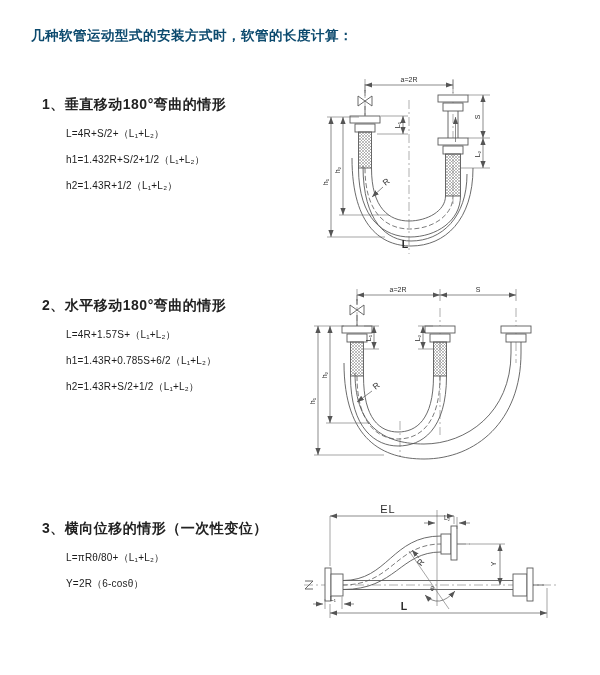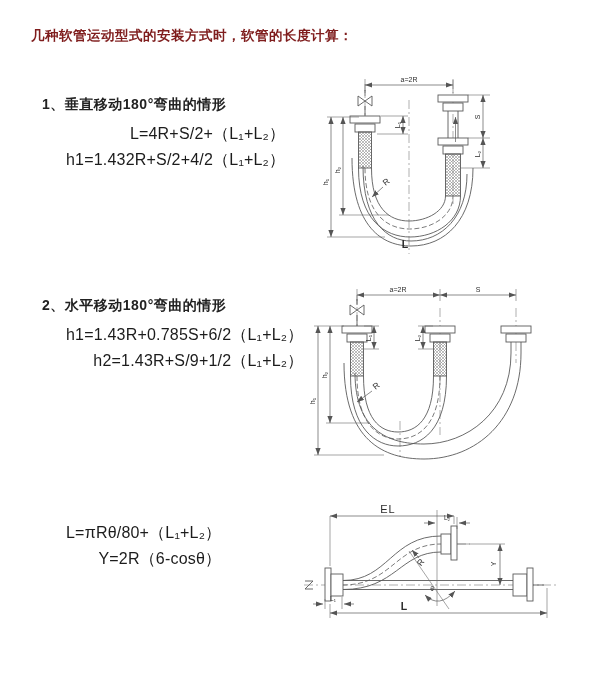--- a/index.html
+++ b/index.html
@@ -6,34 +6,34 @@
   body{
     width:600px;height:675px;
     background:#ffffff;
     position:relative;
     font-family:"Liberation Sans","DejaVu Sans",sans-serif;
     color:#1a1a1a;
     overflow:hidden;
   }
   .title{
     position:absolute;left:31px;top:27px;
-    font-size:13.5px;font-weight:bold;letter-spacing:0.5px;color:#7f1d1d;
+    font-size:13.5px;font-weight:bold;letter-spacing:0.5px;color:#0c4a6e;
   }
   .section{position:absolute;left:42px;}
   .sec1{top:96px;}
   .sec2{top:297px;}
   .sec3{top:520px;}
   .sec-heading{
     font-size:14px;font-weight:bold;color:#222;letter-spacing:0.5px;
     margin:0 0 7px 0;
   }
   .formulas{margin:0;padding:0 0 0 24px;list-style:none;}
   .formulas li{
-    font-size:16px;line-height:26px;color:#1c1c1c;
-    letter-spacing:0.2px;white-space:nowrap;text-align:right;
+    font-size:10px;line-height:26px;color:#1c1c1c;
+    letter-spacing:0.2px;white-space:nowrap;
   }
   .diagram{position:absolute;}
   #d1{left:315px;top:70px;}
   #d2{left:308px;top:283px;}
   #d3{left:296px;top:496px;}
   svg{overflow:visible;}
   svg *{vector-effect:none;}
   svg text{
     font-family:"Liberation Sans","DejaVu Sans",sans-serif;
     fill:#2b2b2b;
@@ -53,33 +53,36 @@
 </style>
 </head>
 <body>
 
 <div class="title">几种软管运动型式的安装方式时，软管的长度计算：</div>
 
 <div class="section sec1">
   <div class="sec-heading">1、垂直移动180°弯曲的情形</div>
   <ul class="formulas">
     <li>L=4R+S/2+（L₁+L₂）</li>
-    <li>h1=1.432R+S/2+4/2（L₁+L₂）</li>
+    <li>h1=1.432R+S/2+1/2（L₁+L₂）</li>
+    <li>h2=1.43R+1/2（L₁+L₂）</li>
   </ul>
 </div>
 
 <div class="section sec2">
   <div class="sec-heading">2、水平移动180°弯曲的情形</div>
   <ul class="formulas">
+    <li>L=4R+1.57S+（L₁+L₂）</li>
     <li>h1=1.43R+0.785S+6/2（L₁+L₂）</li>
-    <li>h2=1.43R+S/9+1/2（L₁+L₂）</li>
+    <li>h2=1.43R+S/2+1/2（L₁+L₂）</li>
   </ul>
 </div>
 
 <div class="section sec3">
+  <div class="sec-heading">3、横向位移的情形（一次性变位）</div>
   <ul class="formulas">
     <li>L=πRθ/80+（L₁+L₂）</li>
     <li>Y=2R（6-cosθ）</li>
   </ul>
 </div>
 
 <svg id="d1" class="diagram" width="220" height="190" viewBox="0 0 220 190">
   <defs>
     <pattern id="hp1" width="3" height="3" patternUnits="userSpaceOnUse">
       <path d="M0 3 L3 0 M0 0 L3 3" stroke="#888" stroke-width="0.55"></path>

